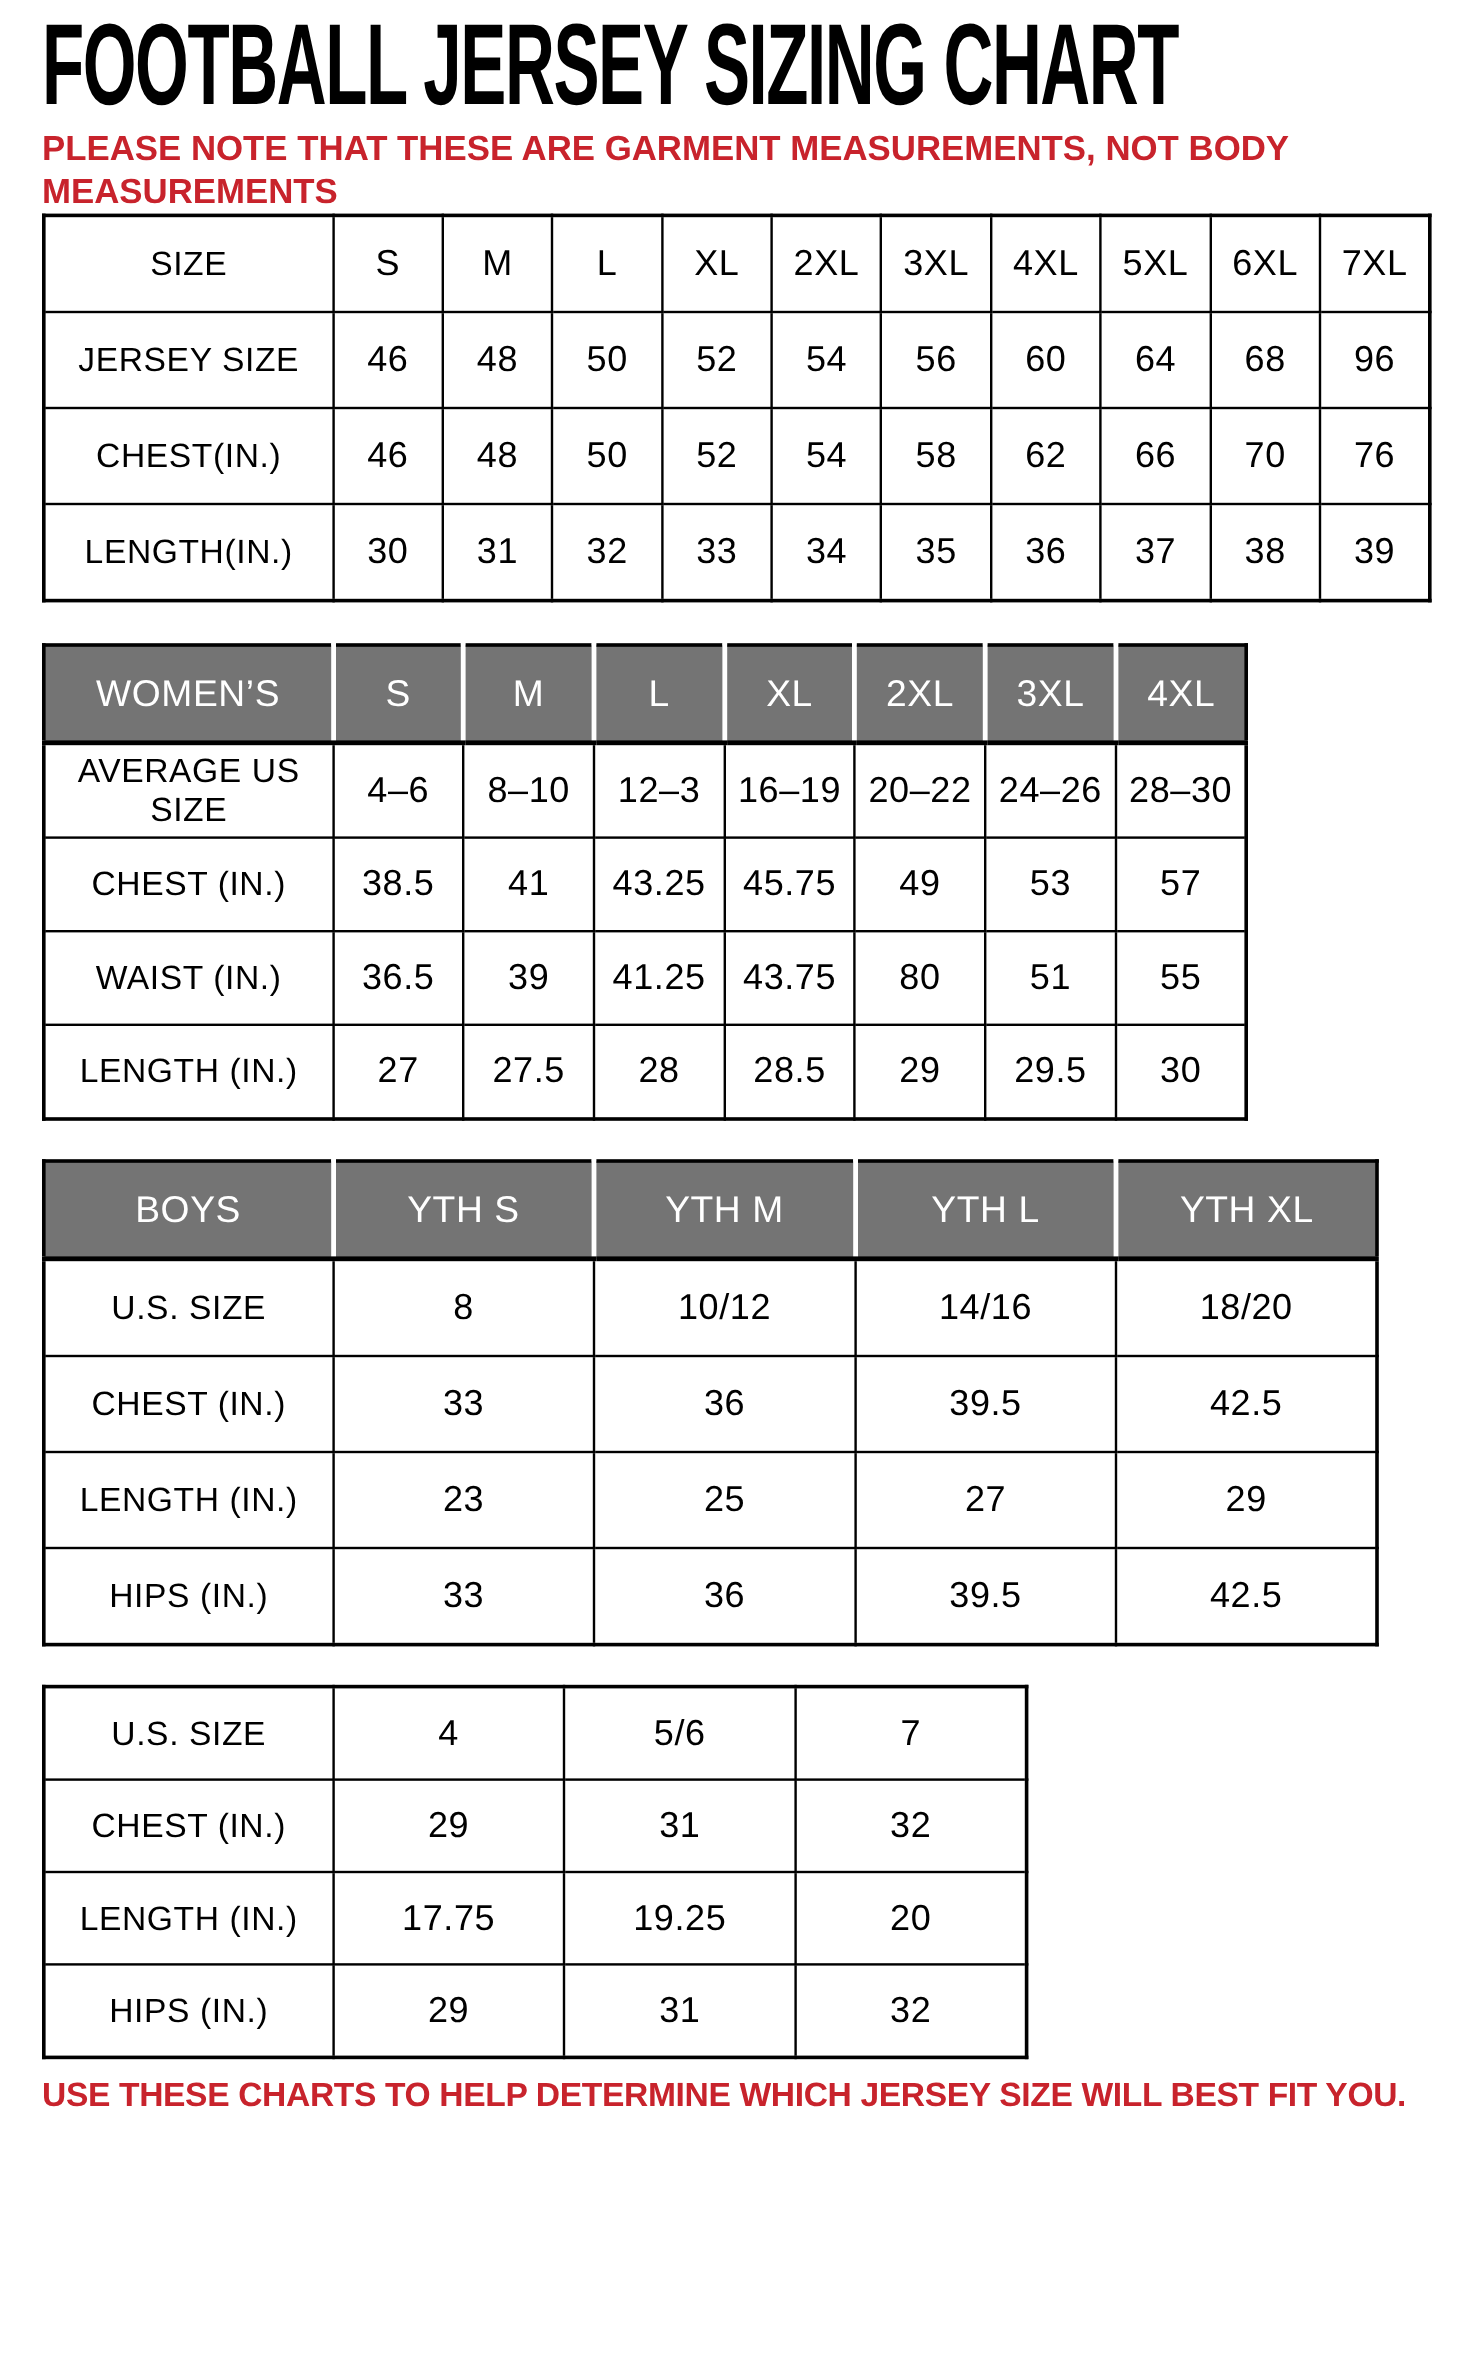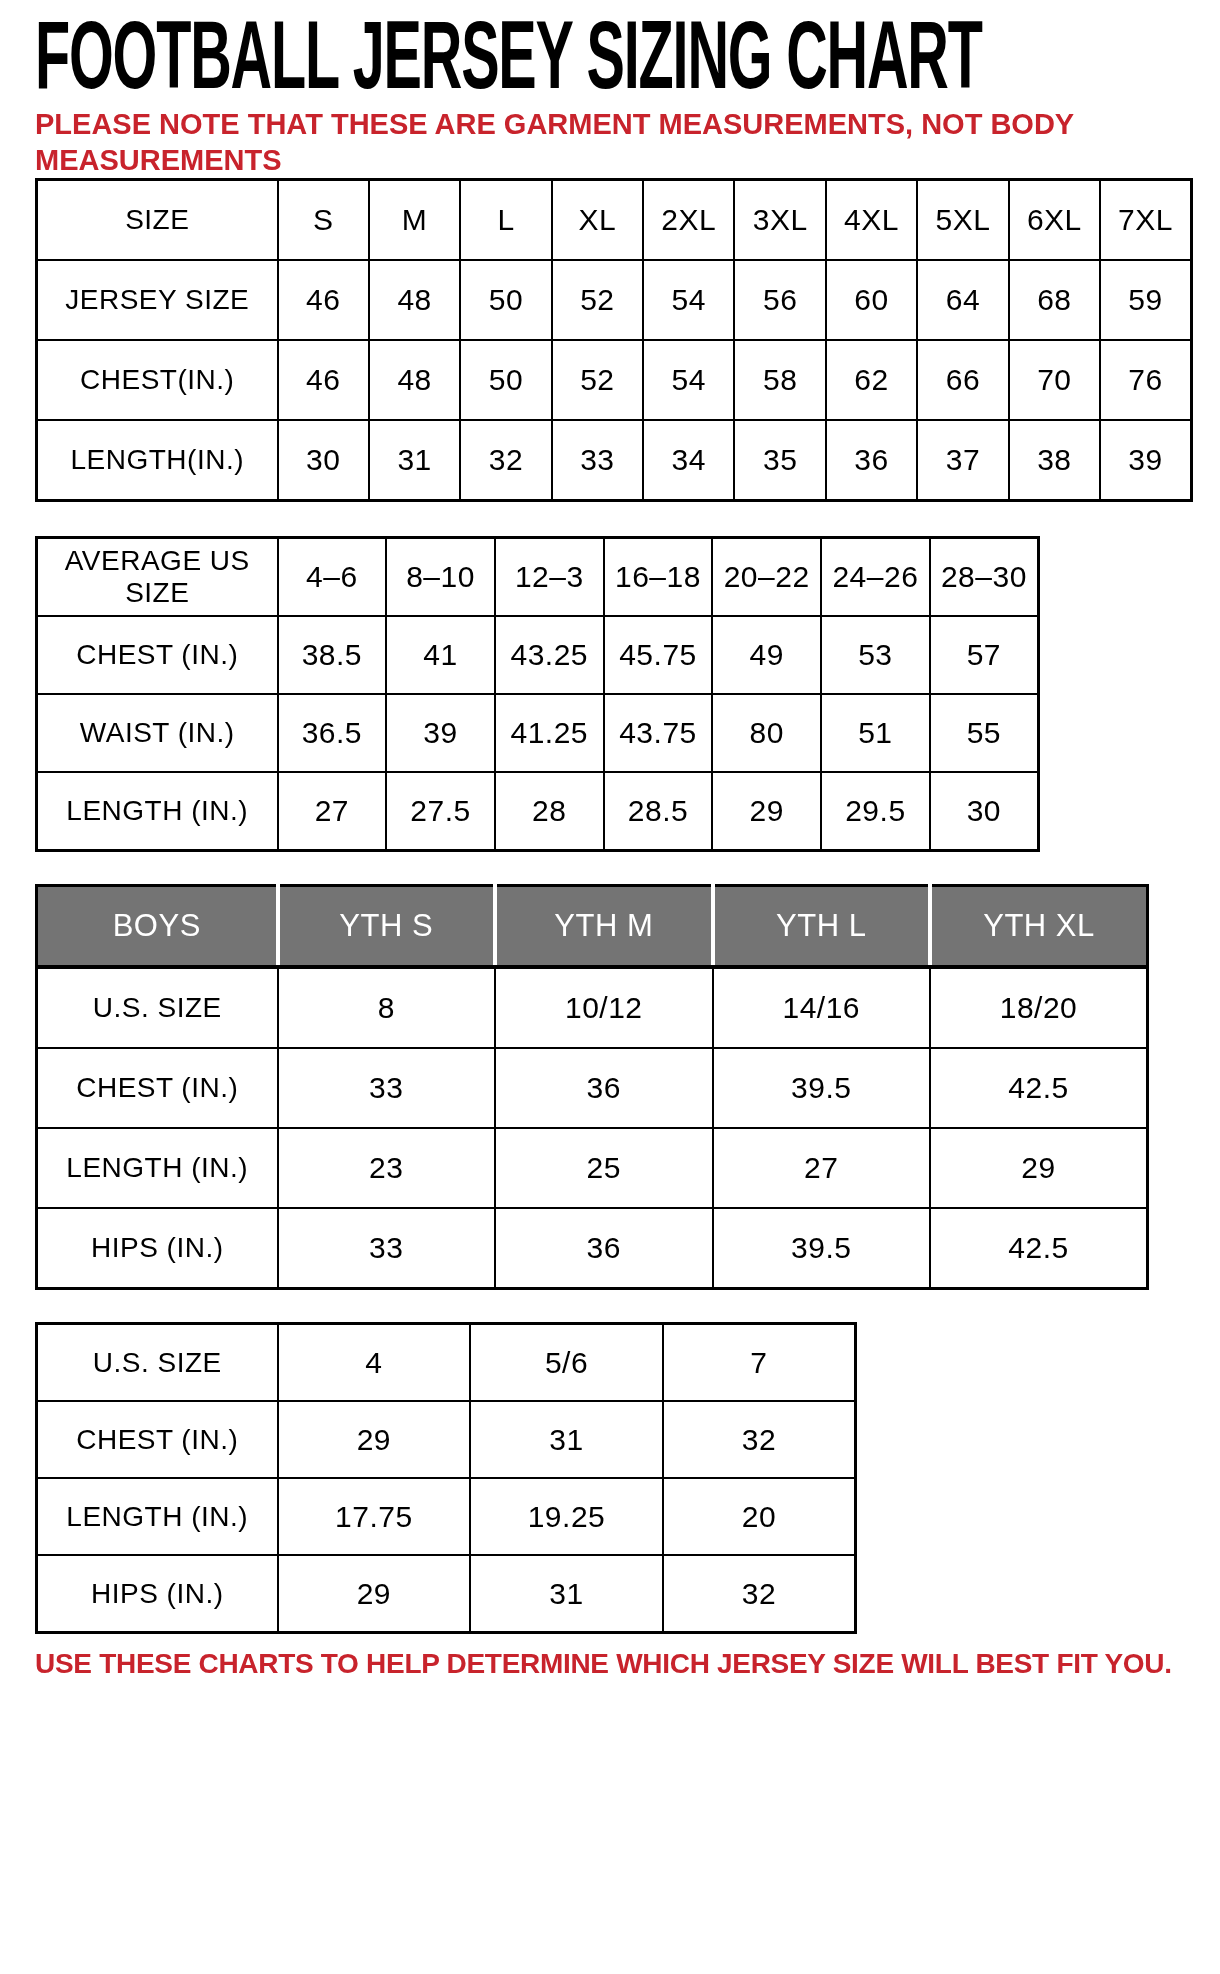--- a/index.html
+++ b/index.html
@@ -100,21 +100,21 @@
       <td class="lbl">JERSEY SIZE</td>
       <td>46</td>
       <td>48</td>
       <td>50</td>
       <td>52</td>
       <td>54</td>
       <td>56</td>
       <td>60</td>
       <td>64</td>
       <td>68</td>
-      <td>59</td>
+      <td>96</td>
     </tr>
     <tr>
       <td class="lbl">CHEST(IN.)</td>
       <td>46</td>
       <td>48</td>
       <td>50</td>
       <td>52</td>
       <td>54</td>
       <td>58</td>
       <td>62</td>
@@ -143,26 +143,36 @@
         <col style="width:241px">
         <col>
         <col>
         <col>
         <col>
         <col>
         <col>
         <col>
       </colgroup>
     <tbody>
+        <tr class="gh" style="background:#747474;">
+      <td style="background:#747474;">WOMEN’S</td>
+      <td style="background:#747474;">S</td>
+      <td style="background:#747474;">M</td>
+      <td style="background:#747474;">L</td>
+      <td style="background:#747474;">XL</td>
+      <td style="background:#747474;">2XL</td>
+      <td style="background:#747474;">3XL</td>
+      <td style="background:#747474;">4XL</td>
+    </tr>
     <tr>
       <td class="lbl">AVERAGE US SIZE</td>
       <td>4–6</td>
       <td>8–10</td>
       <td>12–3</td>
-      <td>16–18</td>
+      <td>16–19</td>
       <td>20–22</td>
       <td>24–26</td>
       <td>28–30</td>
     </tr>
     <tr>
       <td class="lbl">CHEST (IN.)</td>
       <td>38.5</td>
       <td>41</td>
       <td>43.25</td>
       <td>45.75</td>

